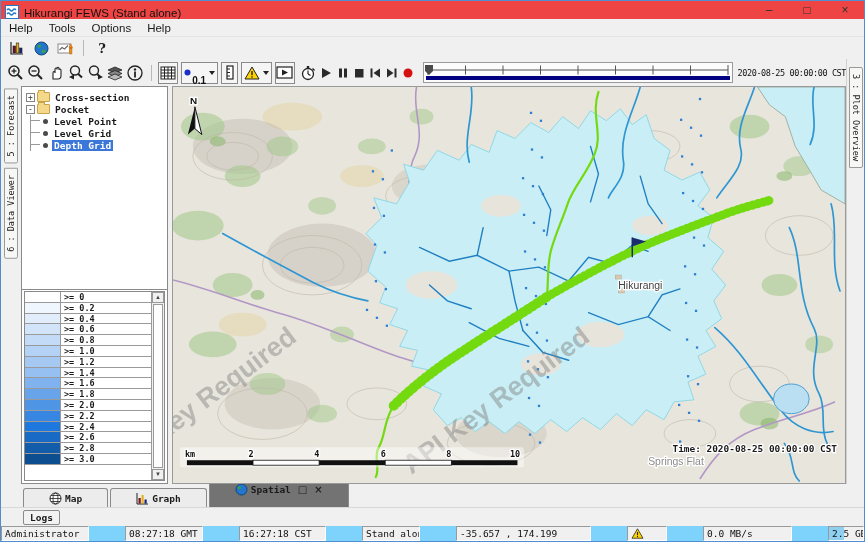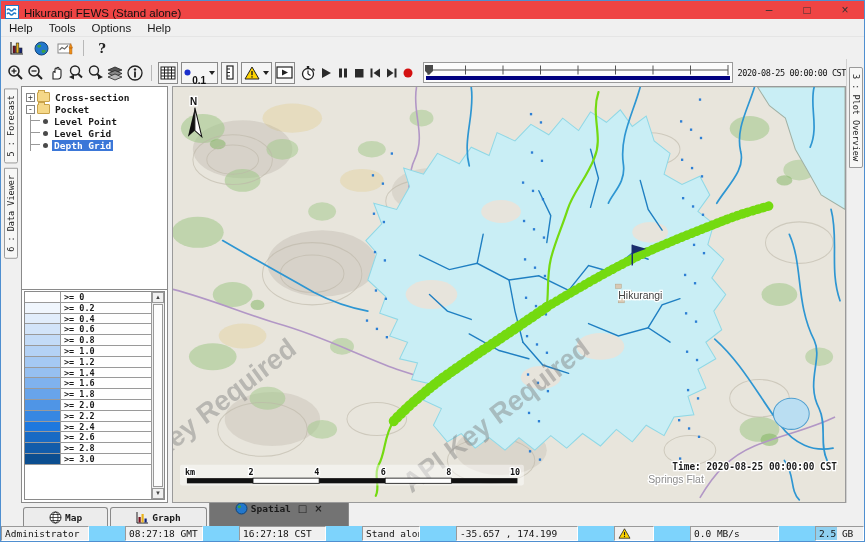--- a/index.html
+++ b/index.html
@@ -679,27 +679,30 @@
     <span class="btab active">
       <svg width="13" height="13" viewBox="0 0 13 13">
         <circle cx="6.5" cy="6.5" r="5.5" fill="#2277cc" stroke="#114477"></circle>
         <path d="M2.5,4.5 q2,-2 3.5,-0.5 q0.8,1 -1,2 q-2,0.8 -2.5,-1.5 Z" fill="#3aa044"></path>
         </svg>
       <span>Spatial</span>
       <span class="tabglyph">□</span>
       <span class="tabglyph">×</span>
     </span>
   </div>
+  <div class="logsrow">
+    <span class="logs-btn">Logs</span>
+  </div>
 
   <div class="statusbar">
     <span class="seg" style="width:88px">Administrator</span>
     <span class="seg" style="width:78px">08:27:18 GMT</span>
     <span class="seg" style="width:87px">16:27:18 CST</span>
     <span class="seg" style="width:58px">Stand alone</span>
-    <span class="seg" style="width:122px">-35.657 , 174.199</span>
+    <span class="seg" style="width:135px">-35.657 , 174.199</span>
     <span class="seg icon" style="width:40px">
       <svg width="13" height="11" viewBox="0 0 16 14">
         <path d="M8,1 L15,13 L1,13 Z" fill="#ffd400" stroke="#222" stroke-width="1"></path>
         <rect x="7.3" y="5" width="1.4" height="4.2" fill="#222"></rect>
           <rect x="7.3" y="10.2" width="1.4" height="1.4" fill="#222"></rect>
         </svg>
     </span>
     <span class="seg" style="width:89px">0.0 MB/s</span>
     <span class="seg mem" style="flex:1">2.5 GB</span>
   </div>

